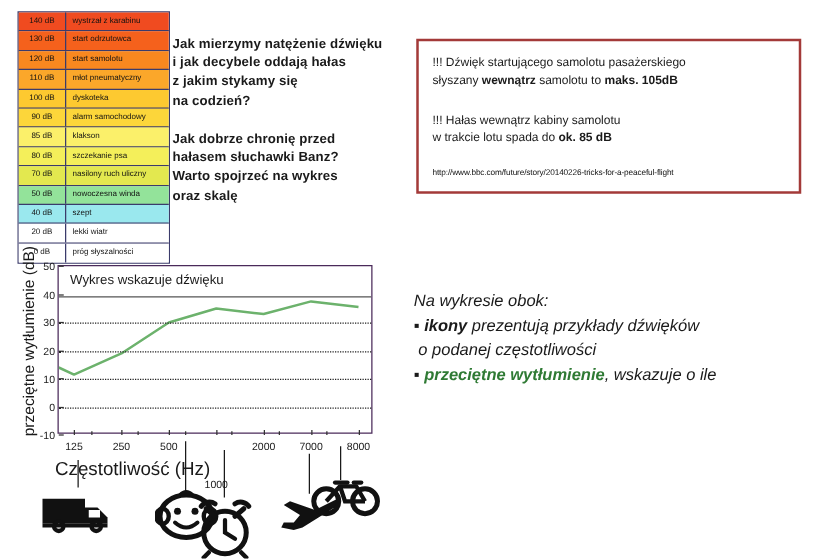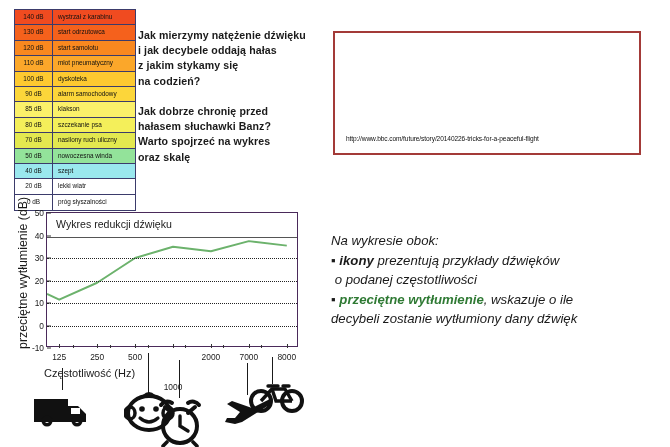--- a/index.html
+++ b/index.html
@@ -163,21 +163,21 @@
     white-space: nowrap;
   }
   .xtickmark {
     position: absolute;
     top: 0; height: 4px;
     width: 1px; background: #333;
   }
   #xlabel {
     position: absolute;
     left: 44px; top: 162px;
-    font-size: 11px;
+    font-size: 15px;
     color: #1a1a1a;
     white-space: nowrap;
   }
 
   
   #icon-layer {
     position: absolute;
     left: 0; top: 205px;
     width: 330px; height: 242px;
   }
@@ -263,28 +263,32 @@
 <div class="para" id="para-1">Jak mierzymy natężenie dźwięku
 i jak decybele oddają hałas
 z jakim stykamy się
 na codzień?</div>
 <div class="para" id="para-2">Jak dobrze chronię przed
 hałasem słuchawki Banz?
 Warto spojrzeć na wykres
 oraz skalę</div>
 
 <div id="red-box">
+  <div class="rb-line" id="rb-p1">!!! Dźwięk startującego samolotu pasażerskiego
+słyszany <span class="b">wewnątrz</span> samolotu to <span class="b">maks. 105dB</span></div>
+  <div class="rb-line" id="rb-p2">!!! Hałas wewnątrz kabiny samolotu
+w trakcie lotu spada do <span class="b">ok. 85 dB</span></div>
   <div id="rb-url">http://www.bbc.com/future/story/20140226-tricks-for-a-peaceful-flight</div>
 </div>
 
 <div id="chart-wrap">
   <div id="ylabel">przeciętne wytłumienie (dB)</div>
   <div id="plot">
     <div id="topline"></div>
-    <div id="chart-title">Wykres redukcji dźwięku</div>
+    <div id="chart-title">Wykres wskazuje dźwięku</div>
     <svg id="series-svg" viewBox="0 0 252 135" preserveAspectRatio="none">
         <polyline points="0.00,81.00 12.21,86.63 50.14,69.75 88.07,45.00 126.00,33.75 163.93,38.25 201.86,28.13 239.79,32.63" fill="none" stroke="#6cb26c" stroke-width="2" stroke-linejoin="round"></polyline>
       </svg>
   <div class="ytick" style="top: 135px;">-10</div>
       <div class="ytickmark" style="top: 135px;"></div>
       <div class="ytick" style="top: 112.5px;">0</div>
       <div class="ytickmark" style="top: 112.5px;"></div>
       <div class="gridline" style="top: 112.5px;"></div>
       <div class="ytick" style="top: 90px;">10</div>
       <div class="ytickmark" style="top: 90px;"></div>
@@ -383,14 +387,13 @@
     </svg>
   </div>
 
 </div>
 
 <div id="right-text">
   <div class="rt-line">Na wykresie obok:</div>
   <div class="rt-line">▪ <span class="b">ikony</span> prezentują przykłady dźwięków</div>
   <div class="rt-line">&nbsp;o podanej częstotliwości</div>
   <div class="rt-line">▪ <span class="green">przeciętne wytłumienie</span>, wskazuje o ile</div>
-  <div class="rt-line">decybeli zostanie wytłumiony dany dźwięk</div>
 </div>
 
 </body></html>

